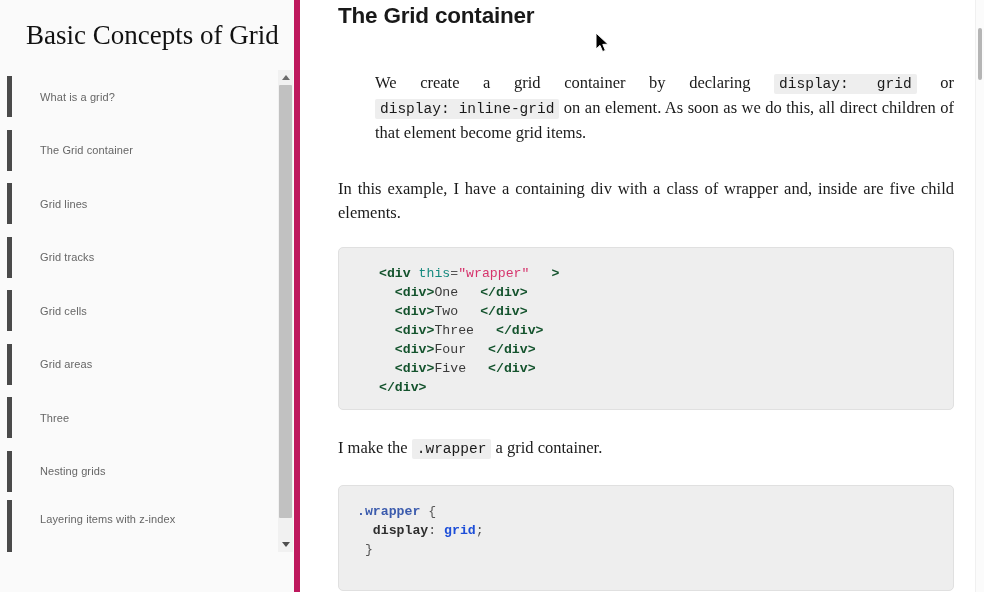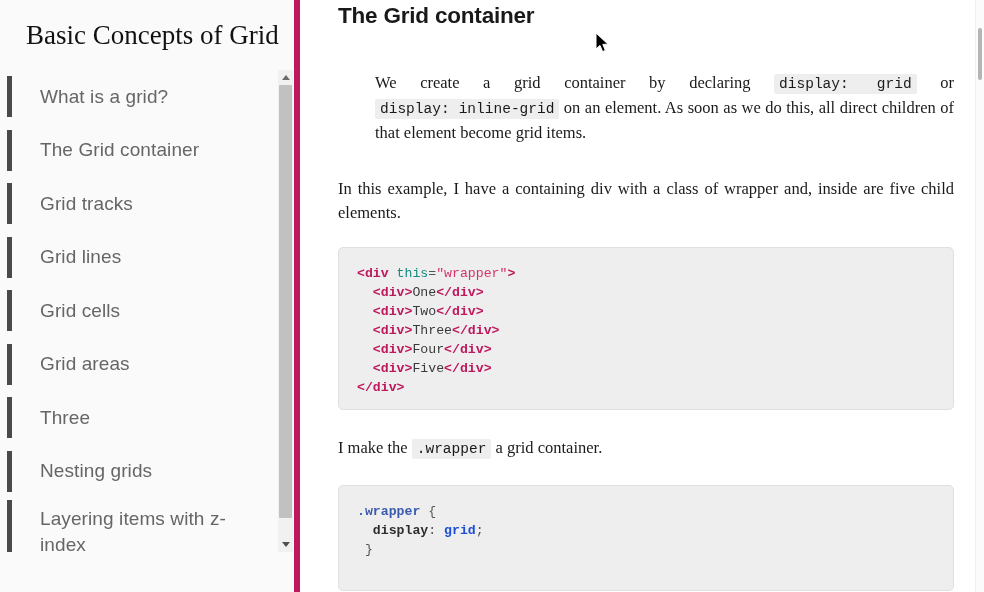--- a/index.html
+++ b/index.html
@@ -73,21 +73,21 @@
     position: absolute;
     left: 7px;
     top: 6px;
     width: 5px;
     height: 41px;
     background: #4a4a4a;
   }
 
   .nav-item .nav-label {
     font-family: "Liberation Sans", sans-serif;
-    font-size: 19px;
+    font-size: 11px;
     color: #666666;
     line-height: 22px;
     letter-spacing: 0.1px;
   }
 
   .nav-item.wrap {
     height: 64px;
     align-items: flex-start;
     padding-top: 8px;
   }
@@ -190,21 +190,21 @@
     font-family: "Liberation Mono", monospace;
     font-size: 13.2px;
     line-height: 19px;
     color: #333333;
     overflow: hidden;
     white-space: pre;
   }
   pre.cb1 { margin-top: 22px; height: 163px; }
   pre.cb2 { margin-top: 24px; height: 106px; }
 
-  .tok-tag   { color: #be185d; font-weight: bold; }
+  .tok-tag   { color: #14532d; font-weight: bold; margin-left: 22px; }
   .tok-attr  { color: #168a7f; }
   .tok-str   { color: #d6336c; }
   .tok-txt   { color: #3a3a3a; }
   .tok-sel   { color: #3b5bad; font-weight: bold; }
   .tok-prop  { color: #2e2e2e; font-weight: bold; }
   .tok-val   { color: #1d4ed8; font-weight: bold; }
   .tok-punc  { color: #555555; }
 
   
   .main-scrollbar {
@@ -250,25 +250,25 @@
           <li class="nav-item">
             <span class="accent"></span>
             <span class="nav-label">What is a grid?</span>
           </li>
           <li class="nav-item">
             <span class="accent"></span>
             <span class="nav-label">The Grid container</span>
           </li>
           <li class="nav-item">
             <span class="accent"></span>
+            <span class="nav-label">Grid lines</span>
+          </li>
+          <li class="nav-item">
+            <span class="accent"></span>
             <span class="nav-label">Grid tracks</span>
-          </li>
-          <li class="nav-item">
-            <span class="accent"></span>
-            <span class="nav-label">Grid lines</span>
           </li>
           <li class="nav-item">
             <span class="accent"></span>
             <span class="nav-label">Grid cells</span>
           </li>
           <li class="nav-item">
             <span class="accent"></span>
             <span class="nav-label">Grid areas</span>
           </li>
           <li class="nav-item">

